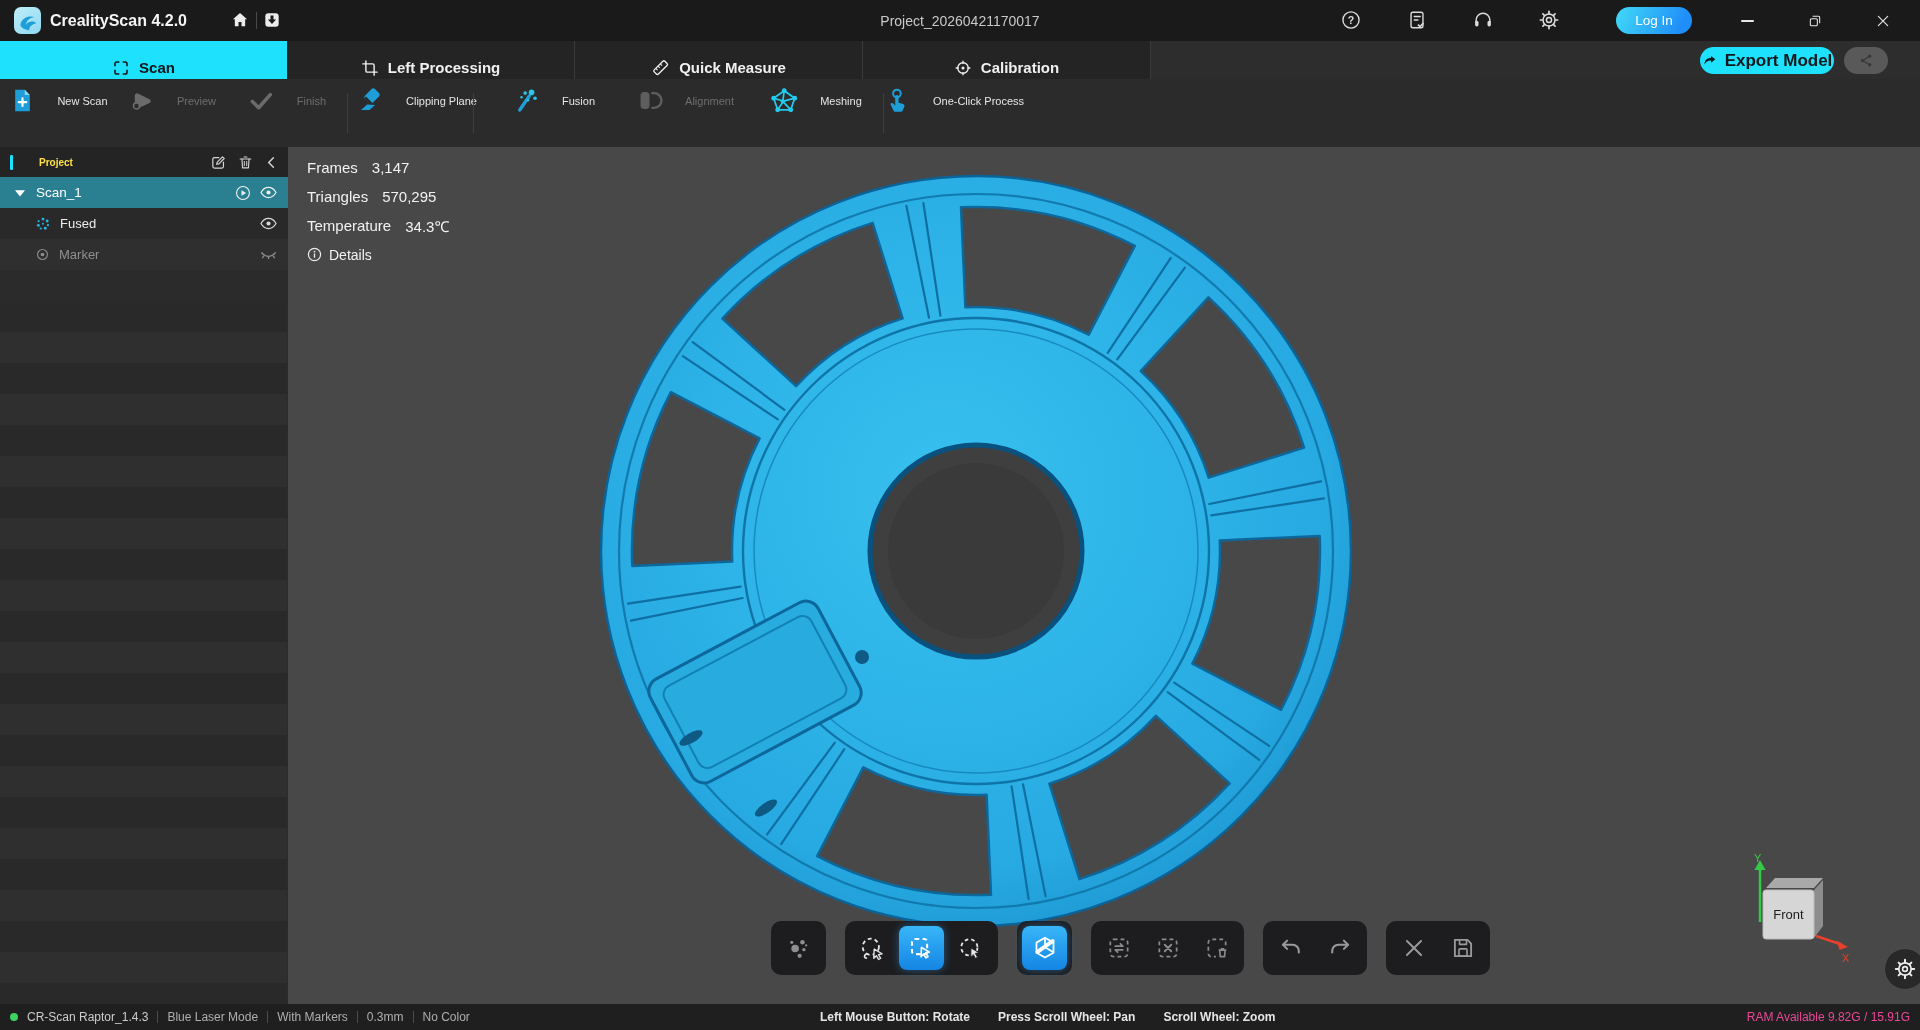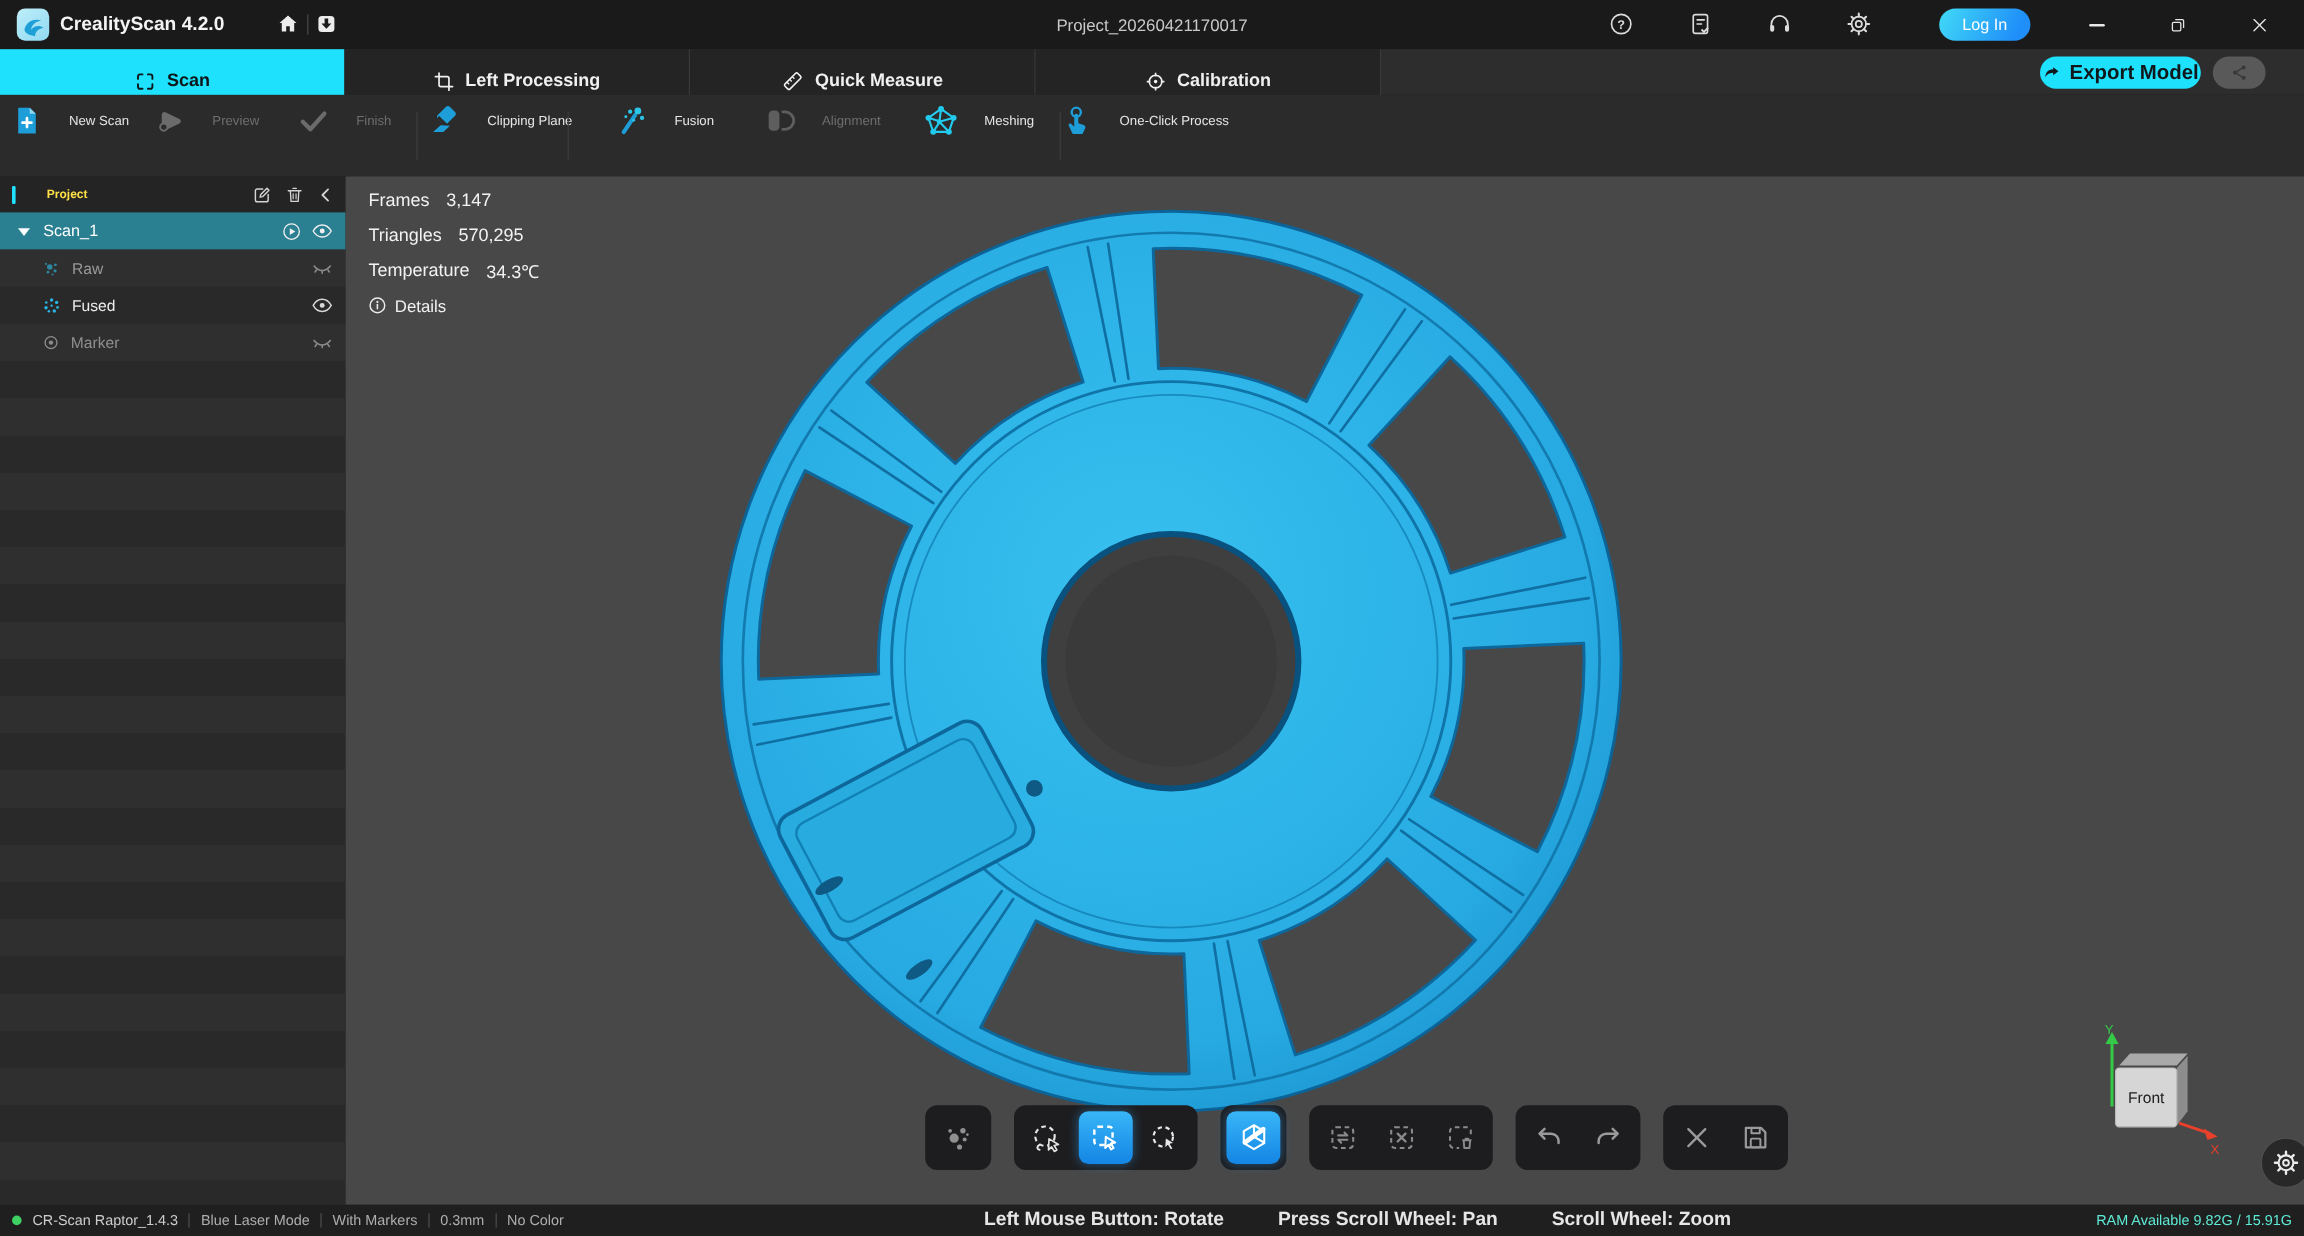--- a/index.html
+++ b/index.html
@@ -76,22 +76,22 @@
 
   .gizmo{position:absolute;right:64px;bottom:36px}
   .fitbtn{position:absolute;right:-6px;bottom:14px;width:40px;height:40px;border-radius:50%;
     background:#282828;border:1px solid #4e4e4e;display:flex;align-items:center;justify-content:center;cursor:pointer}
 
   
   .statusbar{position:absolute;left:0;top:1004px;width:1920px;height:26px;background:#1f1f1f;font-size:12px;color:#aeaeae}
   .sb-left{position:absolute;left:10px;top:0;height:26px;display:flex;align-items:center;gap:9px}
   .sb-sep{width:1px;height:12px;background:#4c4c4c}
   .sb-dot{width:8px;height:8px;border-radius:50%;background:#3ed164}
-  .sb-hints{position:absolute;left:820px;top:0;height:26px;display:flex;align-items:center;gap:45px;color:#e6e6e6;font-weight:bold;font-size:16px}
-  .sb-ram{position:absolute;right:10px;top:0;height:26px;display:flex;align-items:center;color:#5eead4}
+  .sb-hints{position:absolute;left:820px;top:0;height:26px;display:flex;align-items:center;gap:28px;color:#e6e6e6;font-weight:bold;font-size:12px}
+  .sb-ram{position:absolute;right:10px;top:0;height:26px;display:flex;align-items:center;color:#ec4899}
 </style>
 </head>
 <body>
 
 <div class="titlebar">
   <div class="logo">
     <svg width="21" height="21" viewBox="0 0 24 24">
         <path d="M4 16c2-7 9-10 16-8-6 1-9 4-10 9 3-4 8-5 12-2-5 1-8 4-8 8-5-.5-11-3-10-7z" fill="#1f9fd8"></path>
       </svg>
   </div>
@@ -329,41 +329,20 @@
       </span>
       <span>
         <svg width="19" height="19" viewBox="0 0 24 24">
             <path d="M2.5 12C5 7.6 8.3 5.6 12 5.6s7 2 9.5 6.4c-2.5 4.4-5.8 6.4-9.5 6.4s-7-2-9.5-6.4z" stroke="#f0f0f0" stroke-width="1.5" fill="none"></path>
             <circle cx="12" cy="12" r="2.6" fill="#f0f0f0"></circle>
           </svg>
       </span>
     </div>
   </div>
 
-  <div class="srow r-raw">
-    <span class="childicon">
-      <svg width="18" height="18" viewBox="0 0 24 24" fill="#2e86a0">
-          <circle cx="10" cy="10" r="3.1"></circle>
-          <circle cx="16.2" cy="7.6" r="1.6"></circle>
-          <circle cx="15.8" cy="14.2" r="1.8"></circle>
-          <circle cx="8" cy="15.8" r="1.5"></circle>
-          <circle cx="13" cy="18.4" r="1.1"></circle>
-          <circle cx="5.8" cy="6.6" r="1.2"></circle>
-        </svg>
-    </span>
-    <span class="childlbl">Raw</span>
-    <div class="rowicons">
-      <span>
-        <svg width="19" height="19" viewBox="0 0 24 24" stroke="#8a8a8a" stroke-width="1.7" fill="none" stroke-linecap="round">
-            <path d="M3.5 9.8c2.4 3.1 5.3 4.7 8.5 4.7s6.1-1.6 8.5-4.7"></path>
-            <path d="M6 14l-1.5 2M12 14.6v2.6M18 14l1.5 2"></path>
-          </svg>
-      </span>
-    </div>
-  </div>
 
   <div class="srow r-fused">
     <span class="childicon">
       <svg width="18" height="18" viewBox="0 0 24 24" fill="#27b6e6">
           <circle cx="12" cy="5.4" r="1.9"></circle>
           <circle cx="17.6" cy="8" r="1.9"></circle>
           <circle cx="18.6" cy="13.6" r="1.5"></circle>
           <circle cx="15" cy="17.6" r="1.9"></circle>
           <circle cx="9" cy="17.9" r="1.4"></circle>
           <circle cx="5.8" cy="13.9" r="1.9"></circle>

